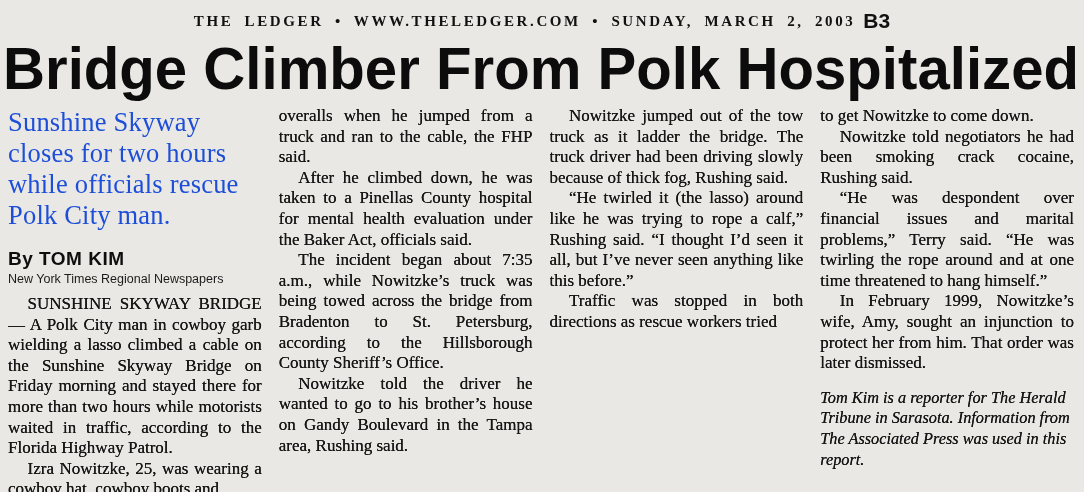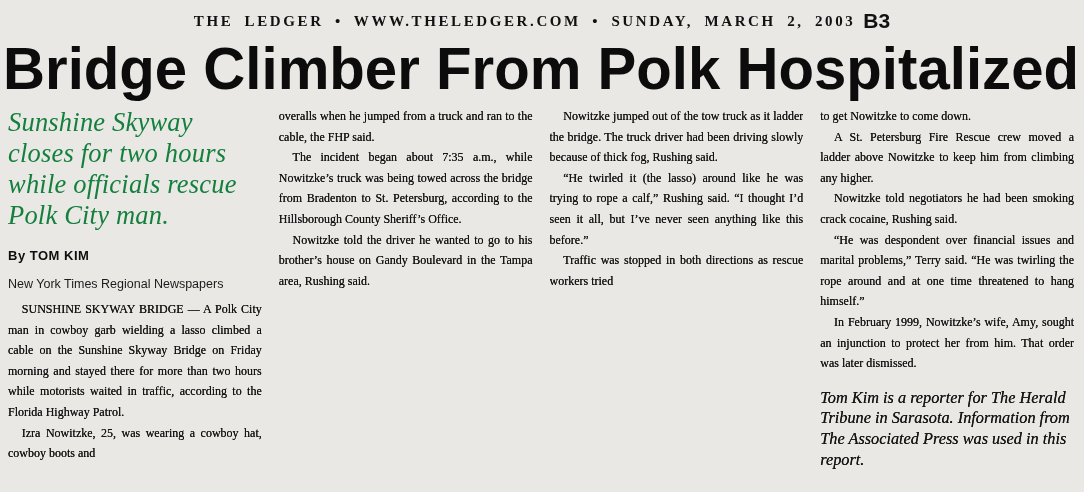--- a/index.html
+++ b/index.html
@@ -49,45 +49,44 @@
     padding:4px 10px 0 8px;
     height:396px;
     overflow:hidden;
   }
   .col { flex:1 1 0; overflow:hidden; }
 
   .subhead {
     font-size:26.5px;
     line-height:1.17;
     font-weight:400;
-    color:#15803d;
+    color:#1d4ed8;
     margin:2px 0 0 0;
     letter-spacing:0.2px;
-    font-style:italic;
   }
 
   .byline-block { margin-top:17px; }
   .byline-author {
     font-family:"Liberation Sans", sans-serif;
     font-weight:700;
-    font-size:13px;
+    font-size:19px;
     letter-spacing:0.5px;
     color:#0e0e0e;
   }
   .byline-org {
     font-family:"Liberation Sans", sans-serif;
     font-size:12.5px;
-    margin-top:14px;
+    margin-top:2px;
     color:#1b1b1b;
   }
 
   .bodytext { margin-top:8px; }
   .para {
     margin:0;
-    font-size:12px;
+    font-size:17px;
     line-height:20.6px;
     text-align:justify;
     text-shadow:0 0 0.4px currentColor;
   }
   .para.indent { text-indent:1.15em; }
   .col .para:first-child { margin-top:1px; }
 
   .tagline {
     margin:14px 0 0 0;
     font-size:16.3px;
@@ -119,33 +118,33 @@
         <div class="byline-org">New York Times Regional Newspapers</div>
       </div>
       <div class="bodytext">
         <p class="para indent">SUNSHINE SKYWAY BRIDGE — A Polk City man in cowboy garb wielding a lasso climbed a cable on the Sunshine Skyway Bridge on Friday morning and stayed there for more than two hours while motorists waited in traffic, according to the Florida Highway Patrol.</p>
         <p class="para indent">Izra Nowitzke, 25, was wearing a cowboy hat, cowboy boots and</p>
       </div>
     </div>
 
     <div class="col">
       <p class="para">overalls when he jumped from a truck and ran to the cable, the FHP said.</p>
+      <p class="para indent">After he climbed down, he was taken to a Pinellas County hospital for mental health evaluation under the Baker Act, officials said.</p>
       <p class="para indent">The incident began about 7:35 a.m., while Nowitzke’s truck was being towed across the bridge from Bradenton to St. Petersburg, according to the Hillsborough County Sheriff’s Office.</p>
       <p class="para indent">Nowitzke told the driver he wanted to go to his brother’s house on Gandy Boulevard in the Tampa area, Rushing said.</p>
     </div>
 
     <div class="col">
       <p class="para indent">Nowitzke jumped out of the tow truck as it ladder the bridge. The truck driver had been driving slowly because of thick fog, Rushing said.</p>
       <p class="para indent">“He twirled it (the lasso) around like he was trying to rope a calf,” Rushing said. “I thought I’d seen it all, but I’ve never seen anything like this before.”</p>
       <p class="para indent">Traffic was stopped in both directions as rescue workers tried</p>
     </div>
 
     <div class="col">
       <p class="para">to get Nowitzke to come down.</p>
-      <p class="para indent">A St. Petersburg Fire Rescue crew moved a ladder above Nowitzke to keep him from climbing any higher.</p>
       <p class="para indent">Nowitzke told negotiators he had been smoking crack cocaine, Rushing said.</p>
       <p class="para indent">“He was despondent over financial issues and marital problems,” Terry said. “He was twirling the rope around and at one time threatened to hang himself.”</p>
       <p class="para indent">In February 1999, Nowitzke’s wife, Amy, sought an injunction to protect her from him. That order was later dismissed.</p>
       <p class="tagline">Tom Kim is a reporter for The Herald Tribune in Sarasota. Information from The Associated Press was used in this report.</p>
     </div>
 
   </div>
 </div>
 
 </body></html>

